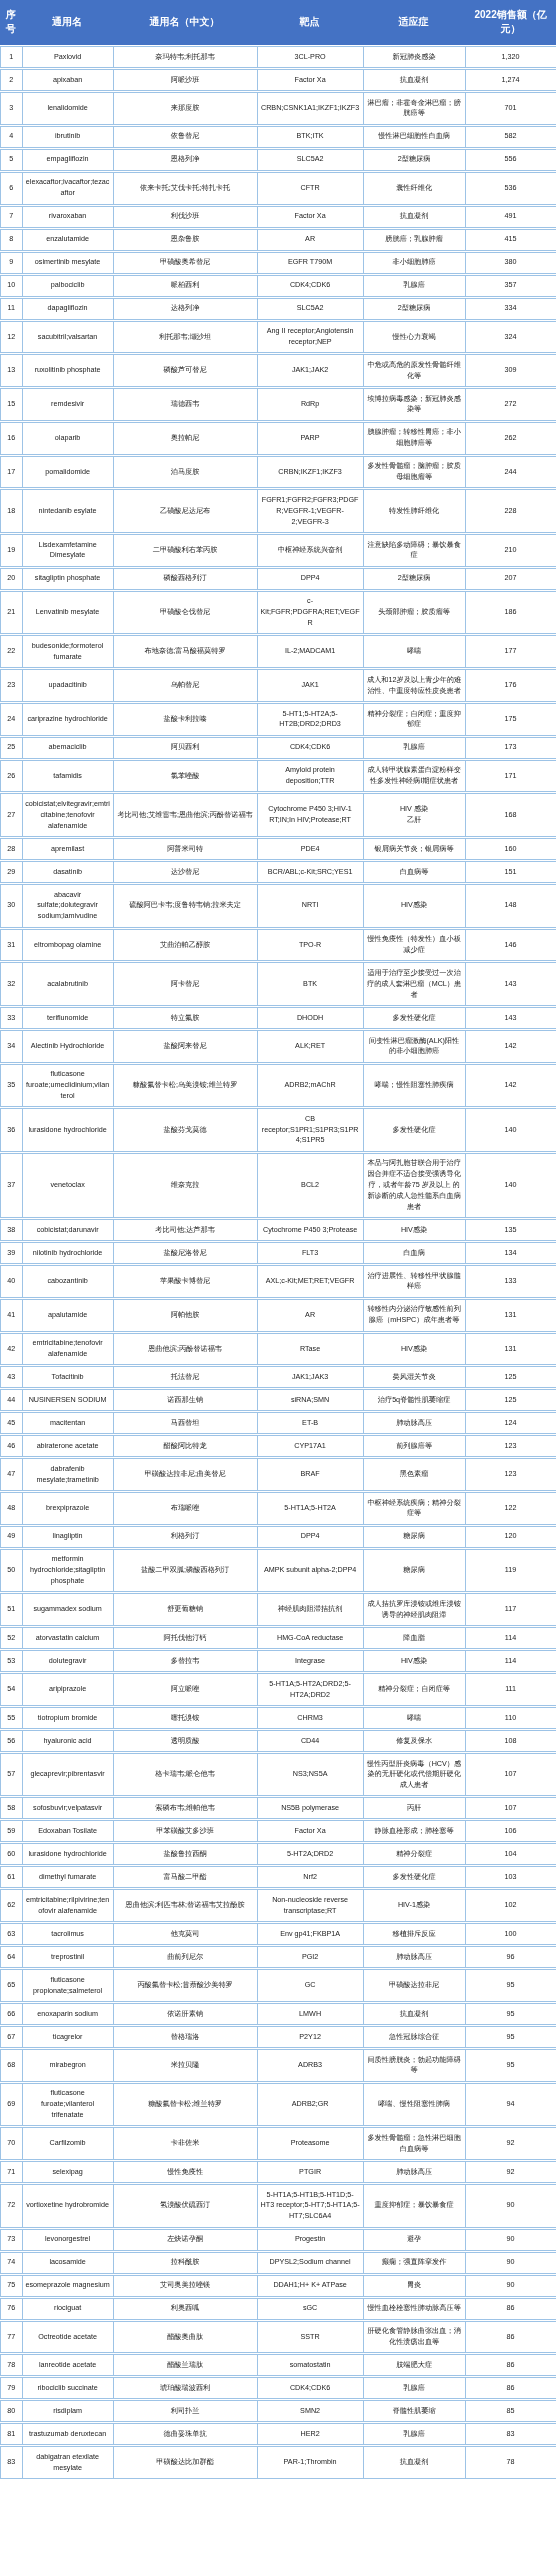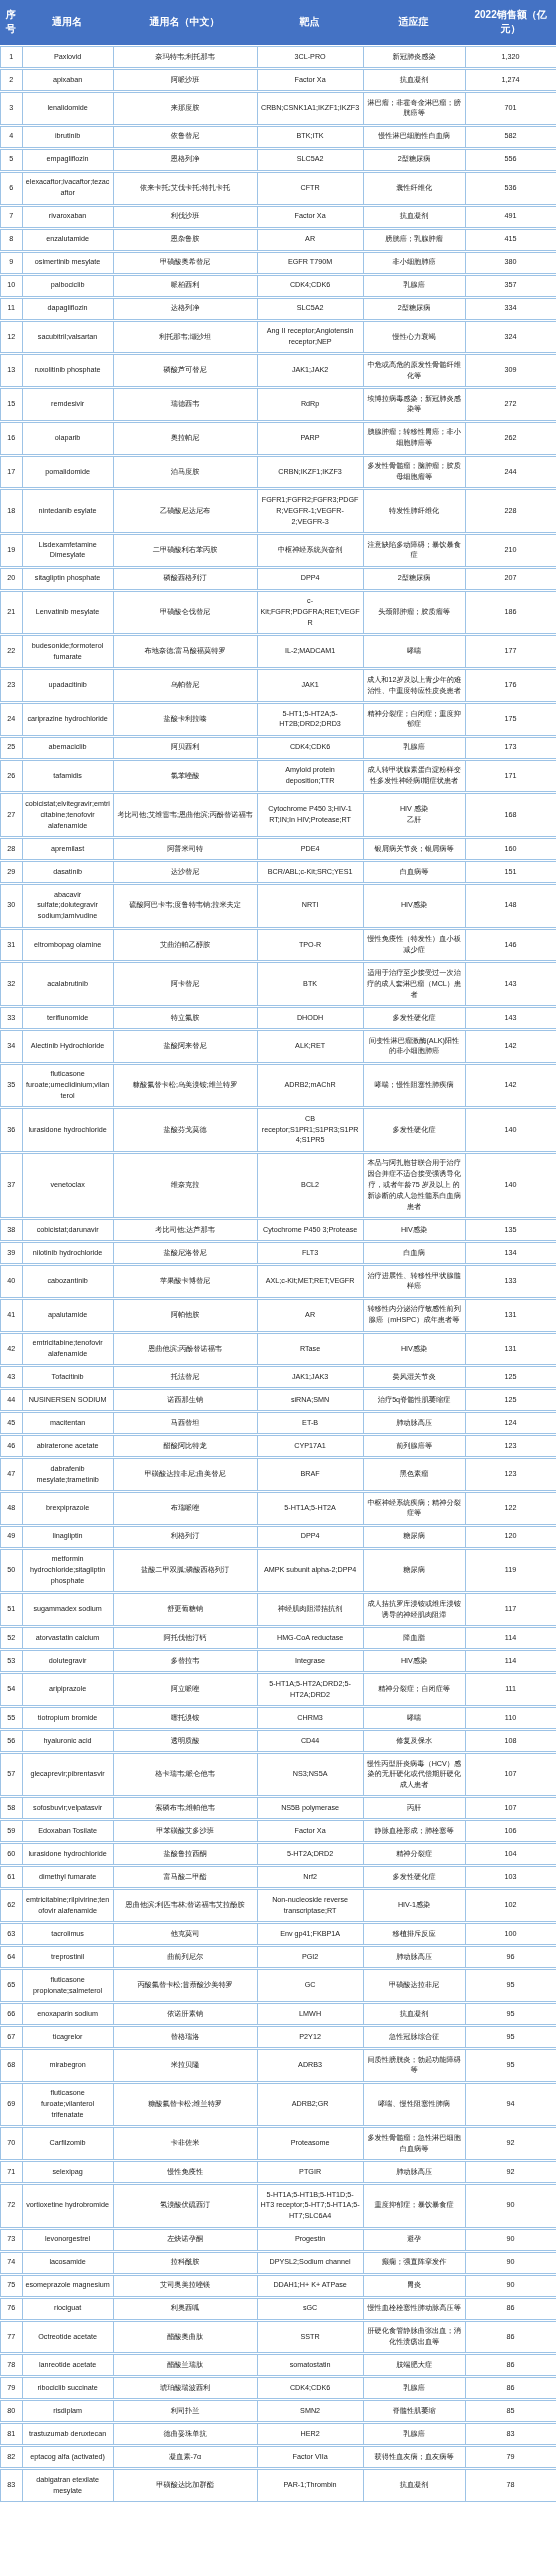--- a/index.html
+++ b/index.html
@@ -712,28 +712,20 @@
         </tr>
         <tr>
           <td>81</td>
           <td>trastuzumab deruxtecan</td>
           <td>德曲妥珠单抗</td>
           <td>HER2</td>
           <td>乳腺癌</td>
           <td>83</td>
         </tr>
         <tr>
-          <td>82</td>
-          <td>eptacog alfa (activated)</td>
-          <td>凝血素-7α</td>
-          <td>Factor VIIa</td>
-          <td>获得性血友病；血友病等</td>
-          <td>79</td>
-        </tr>
-        <tr>
           <td>83</td>
           <td>dabigatran etexilate mesylate</td>
           <td>甲磺酸达比加群酯</td>
           <td>PAR-1;Thrombin</td>
           <td>抗血凝剂</td>
           <td>78</td>
         </tr>
       </tbody>
   </table>
 </div>

